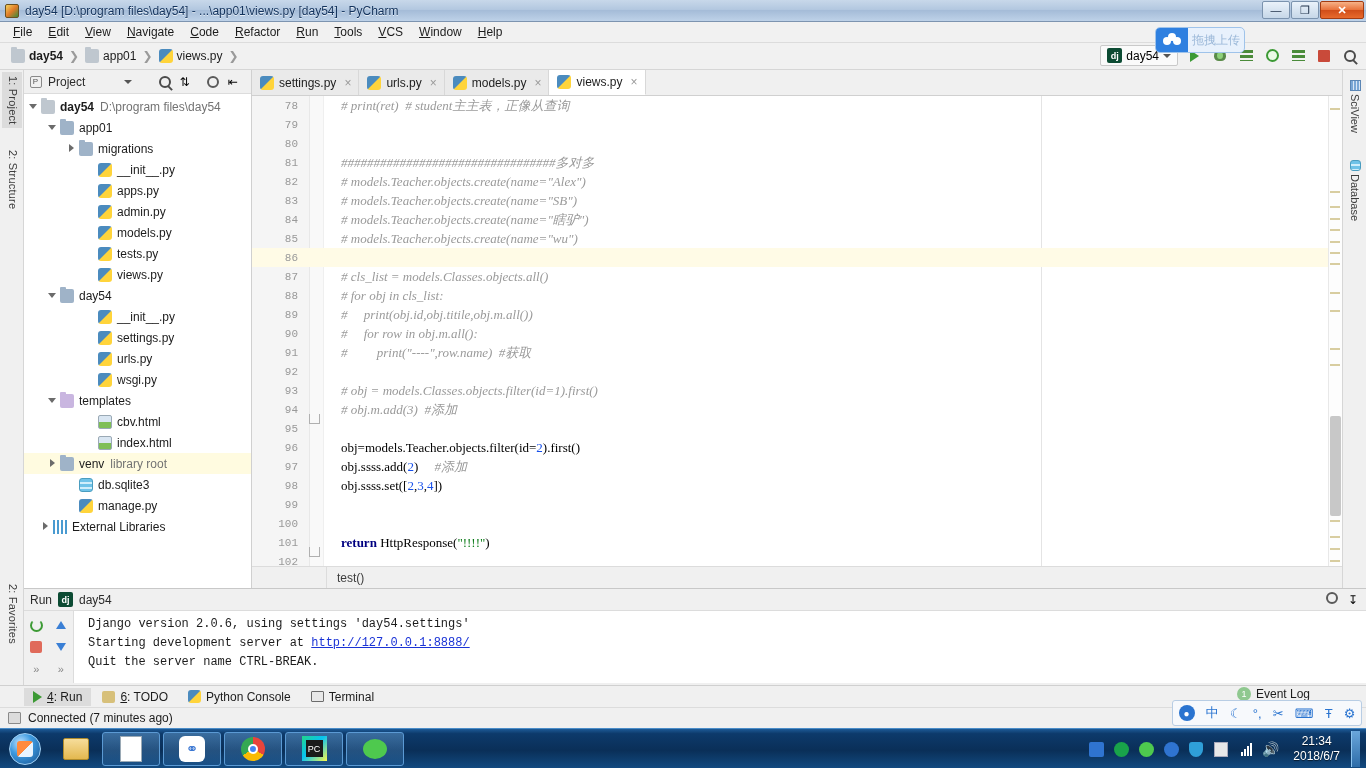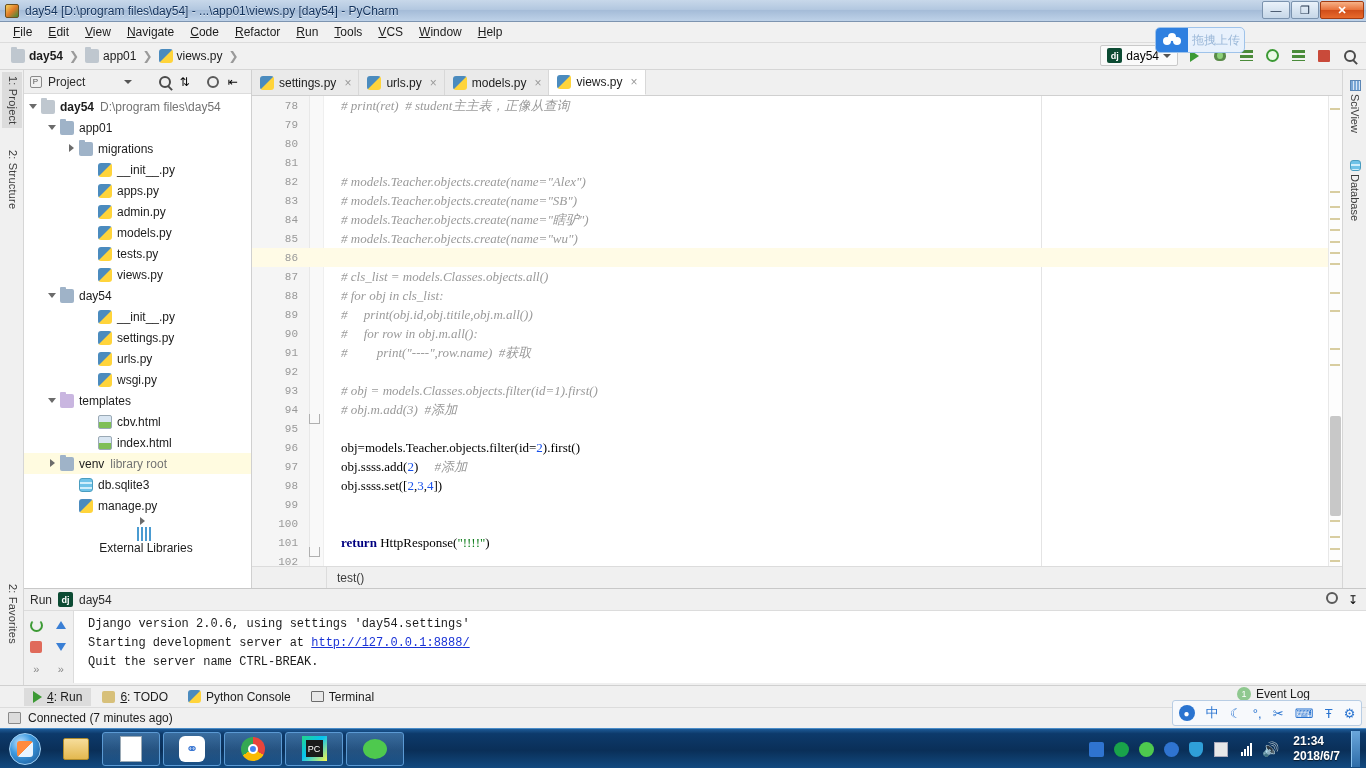--- a/index.html
+++ b/index.html
@@ -358,23 +358,22 @@
     background: linear-gradient(to bottom, rgba(130,190,240,.38), rgba(40,100,160,.35));
     display: flex; align-items: center; justify-content: center;
   }
   .tb-item.quick { border-color: transparent; background: transparent; width: 46px; }
   .tray {
     position: absolute; right: 0; top: 0; height: 40px; display: flex; align-items: center;
     gap: 7px; padding-right: 6px;
   }
   .tray-ic { width: 18px; height: 18px; display: flex; align-items: center; justify-content: center; }
   .clock {
-    color: #fff; font-size: 12px; text-align: left; line-height: 15px; margin-left: 6px;
+    color: #fff; font-size: 12px; text-align: center; line-height: 15px; margin-left: 6px;
     text-shadow: 0 1px 1px rgba(0,0,0,.6);
-    font-weight: bold;
   }
   .showdesk { width: 9px; height: 36px; background: linear-gradient(to bottom,#6aa7dc,#2d6ca8);
     border-left: 1px solid #8cc4ef; margin-left: 4px; }
 </style>
 </head>
 <body>
 
 <div id="app">
 
   <div class="titlebar">
@@ -589,21 +588,21 @@
         <div class="trow" style="padding-left: 42px;">
           <span class="arrow"></span>
           <span class="ic ic-db"></span>
           <span class="tname">db.sqlite3</span>
         </div>
         <div class="trow" style="padding-left: 42px;">
           <span class="arrow"></span>
           <span class="ic ic-py"></span>
           <span class="tname">manage.py</span>
         </div>
-        <div class="trow" style="padding-left: 16px; flex-direction: column;">
+        <div class="trow" style="padding-left: 16px;">
           <span class="arrow right"></span>
           <span class="ic ic-lib"></span>
           <span class="tname">External Libraries</span>
         </div>
       </div>
   </div>
 
   <div class="editor-wrap">
     <div class="tabsbar" id="etabs">
         <div class="etab">
@@ -643,20 +642,21 @@
             <span class="ctext"></span>
           </div>
           <div class="cline">
             <span class="lnum">80</span>
             <span class="fold"></span>
             <span class="ctext"></span>
           </div>
           <div class="cline">
             <span class="lnum">81</span>
             <span class="fold"></span>
+            <span class="ctext"><span class="cm">    #################################多对多</span></span>
           </div>
           <div class="cline">
             <span class="lnum">82</span>
             <span class="fold"></span>
             <span class="ctext"><span class="cm">    # models.Teacher.objects.create(name="Alex")</span></span>
           </div>
           <div class="cline">
             <span class="lnum">83</span>
             <span class="fold"></span>
             <span class="ctext"><span class="cm">    # models.Teacher.objects.create(name="SB")</span></span>

